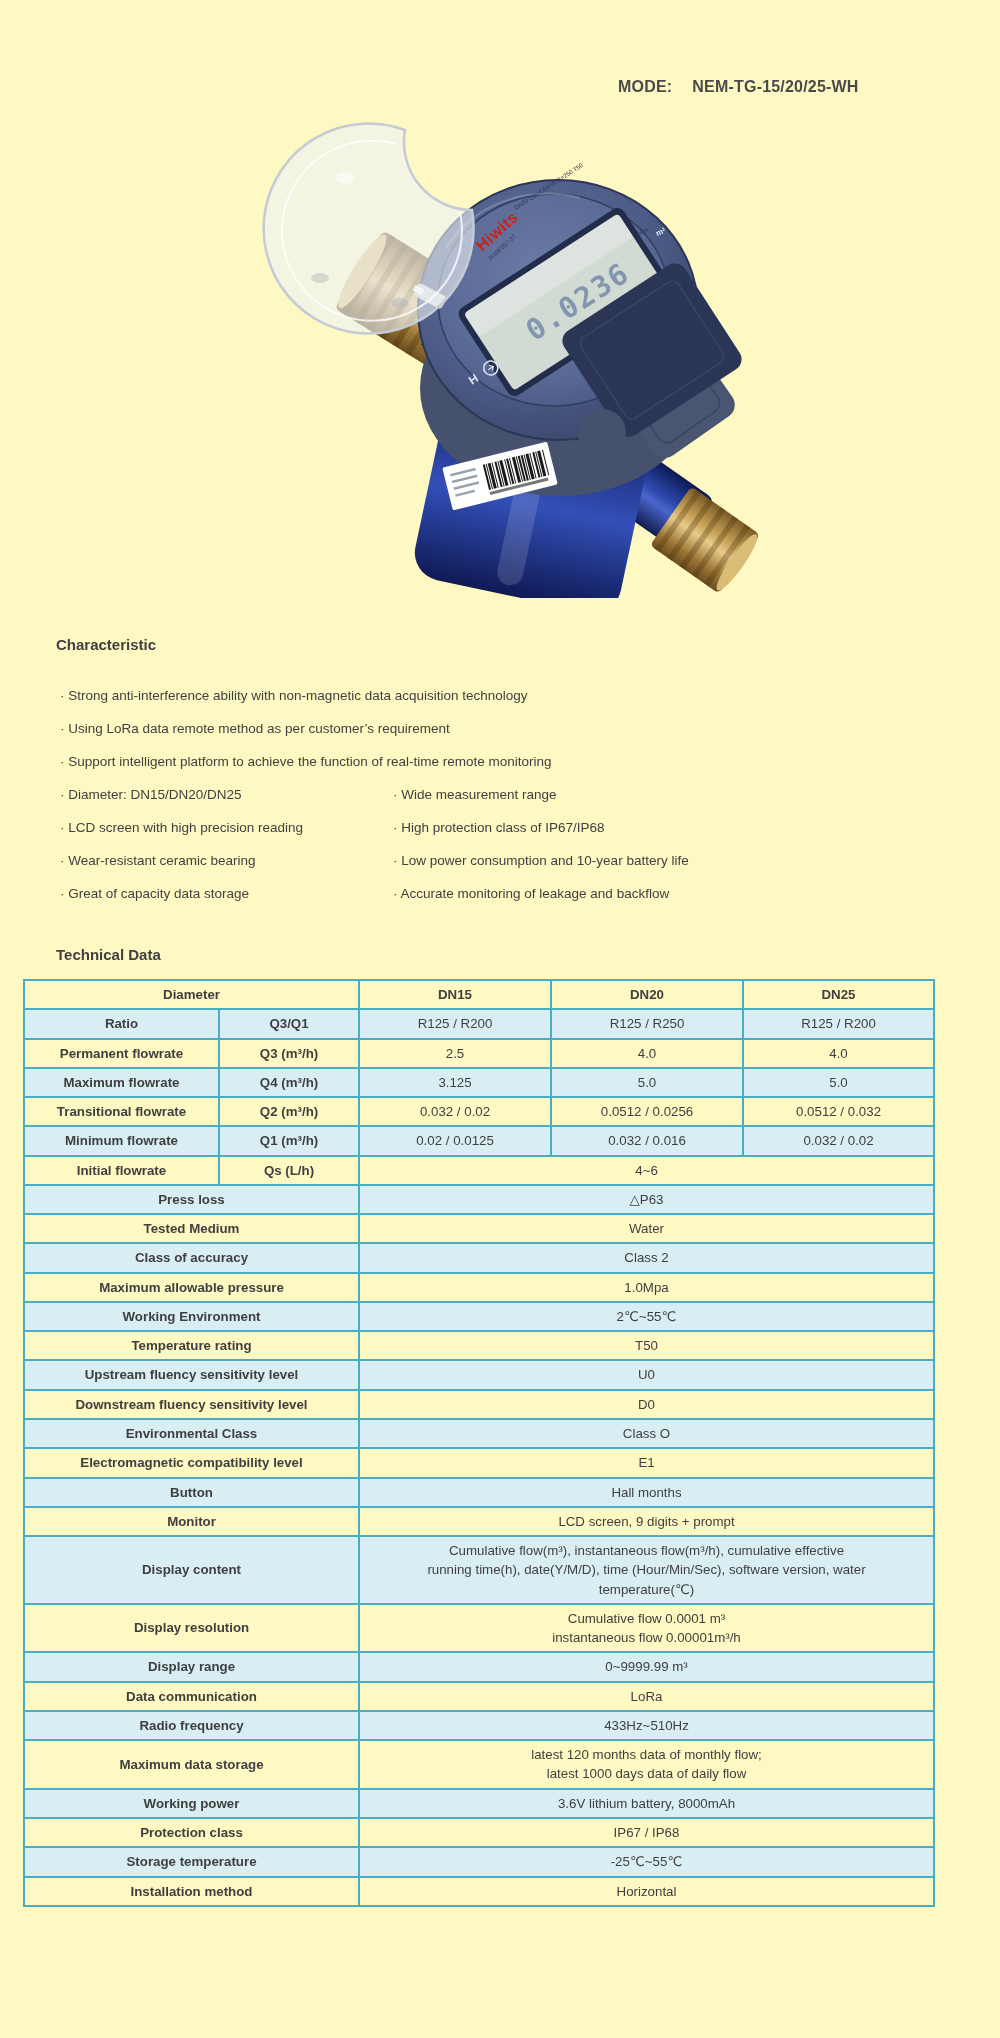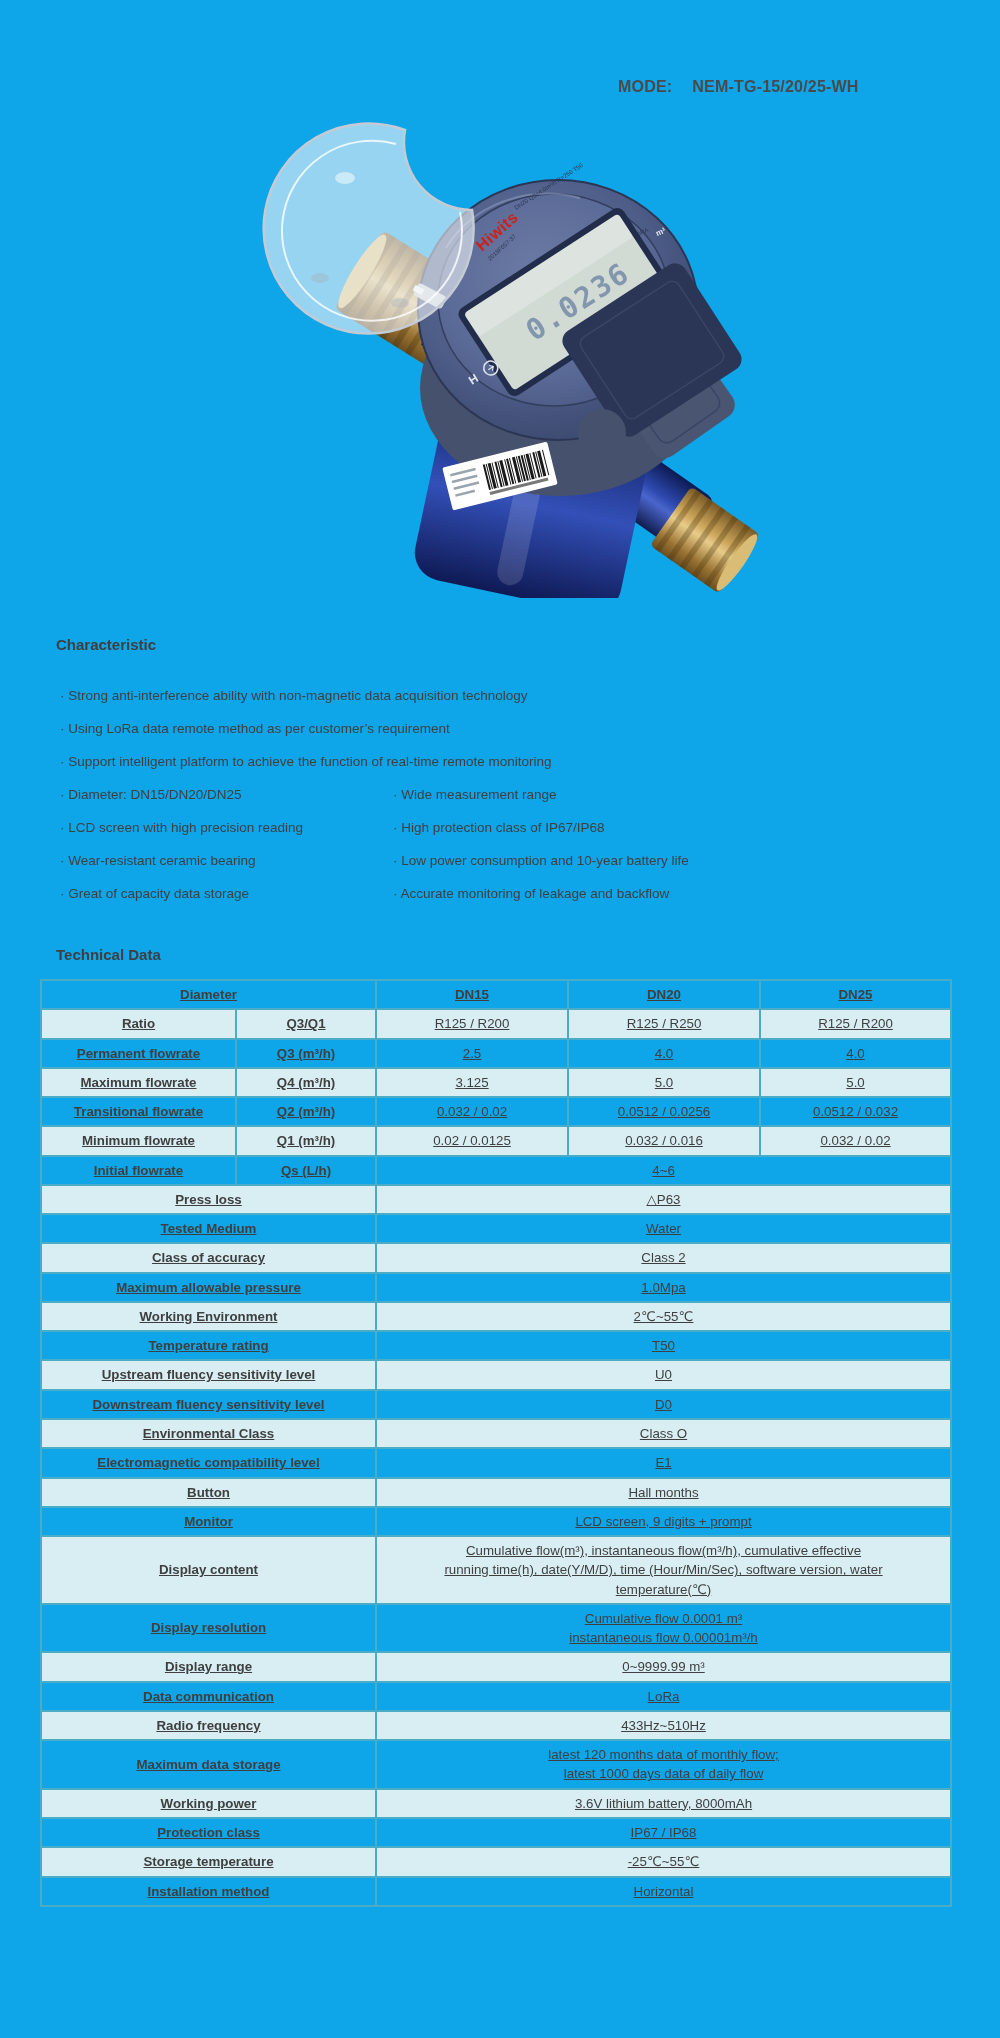--- a/index.html
+++ b/index.html
@@ -1,28 +1,28 @@
 <!DOCTYPE html>
 <html><head>
 <meta charset="utf-8">
 <style>
   html,body{margin:0;padding:0;background:#fff;}
   body{width:1000px;height:2038px;position:relative;font-family:"Liberation Sans","DejaVu Sans",sans-serif;color:#3f3f3f;}
-  .page{position:absolute;inset:0;background:#0ea5e9;overflow:hidden;}
+  .page{position:absolute;inset:0;background:#fef9c3;overflow:hidden;}
   .mode-line{position:absolute;left:618px;top:78px;display:flex;gap:20px;font-size:16px;font-weight:bold;color:#4a4a4a;letter-spacing:.2px;}
   #photo{position:absolute;left:250px;top:88px;width:520px;height:510px;}
   h2{position:absolute;left:44px;margin:12px;font-size:15px;font-weight:bold;color:#3f3f3f;}
   #char-title{top:624px;}
   #tech-title{top:934px;}
   ul{list-style:none;margin:16px;padding:0;position:absolute;}
   ul li{height:33px;line-height:33px;font-size:13.5px;color:#3f3f3f;white-space:nowrap;}
   #bullets-full{left:44px;top:663px;}
   #bullets-left{left:44px;top:762px;}
   #bullets-right{left:377px;top:762px;}
-  #tech-table{position:absolute;left:40px;top:979px;width:910px;border-collapse:collapse;table-layout:fixed;text-decoration:underline;}
+  #tech-table{position:absolute;left:23px;top:979px;width:910px;border-collapse:collapse;table-layout:fixed;}
   #tech-table td{border:2px solid #4bacc6;text-align:center;vertical-align:middle;padding:4px 6px;font-size:13.3px;line-height:1.45;color:#3f3f3f;overflow:hidden;}
   #tech-table tr:nth-child(even){background:#d9eef3;}
   #tech-table td.lbl{font-weight:bold;}
   #tech-table td.val{white-space:pre-line;}
   svg text{font-family:"Liberation Sans","DejaVu Sans",sans-serif;}
   .brand-t{font-size:16px;font-weight:bold;fill:#cf2018;letter-spacing:.5px;}
   .tiny-t{font-size:6px;fill:#2c3654;}
   .lcd-t{font-family:"DejaVu Sans Mono",monospace;font-size:29px;font-weight:bold;fill:#8296ad;letter-spacing:2px;}
   .face-w{fill:#e8ecf2;font-weight:bold;}
 </style>

